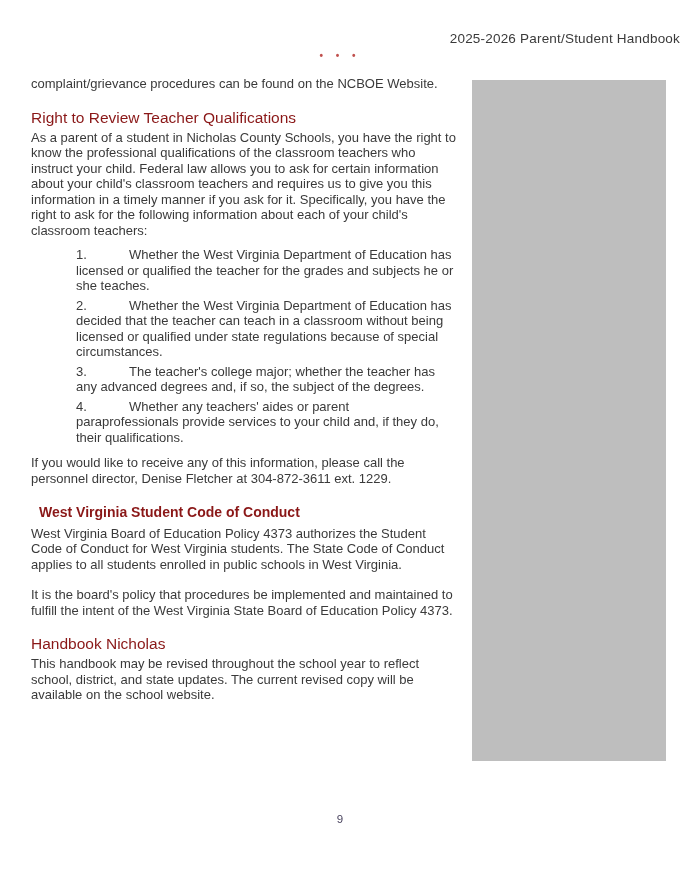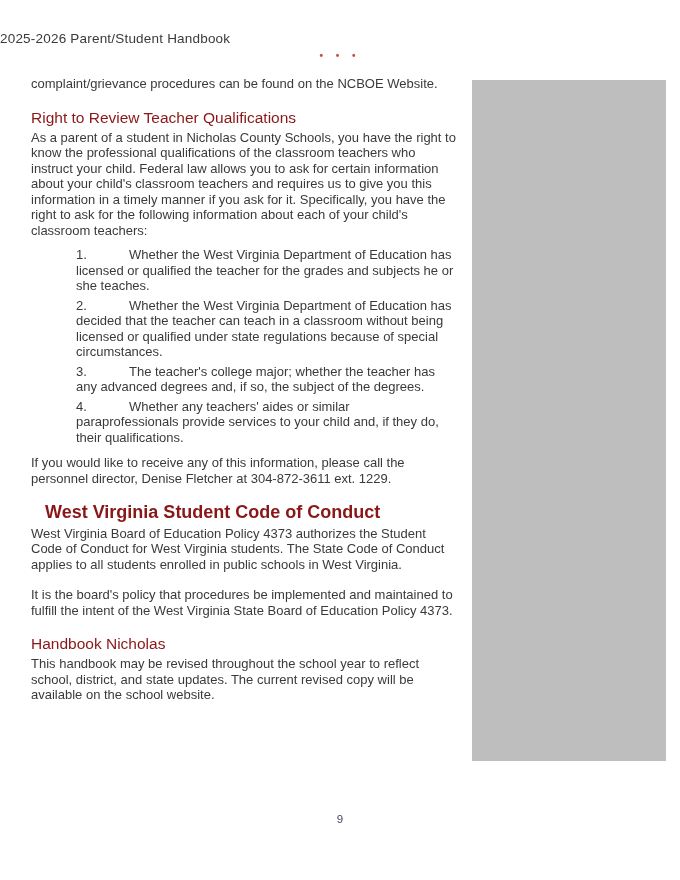--- a/index.html
+++ b/index.html
@@ -7,21 +7,21 @@
     position:relative;
     width:680px; height:880px;
     margin:0 auto;
     background:#ffffff;
     font-family:"Liberation Sans", sans-serif;
     color:#3a3a3a;
     overflow:hidden;
   }
   .doc-header {
     position:absolute; top:31px; left:0; width:100%;
-    text-align:left;
+    text-align:right;
     font-size:13.5px; letter-spacing:0.2px;
     color:#3a3a3a;
   }
   .separator-dots {
     position:absolute; top:50px; left:0; width:100%;
     text-align:center;
     font-size:10px; letter-spacing:5px;
     color:#c0504d;
     font-weight:bold;
   }
@@ -33,22 +33,22 @@
   .para-gap { margin-top:15px !important; }
   .doc-h1 {
     color:#8a1717;
     font-weight:normal;
     font-size:15.5px; line-height:19px;
     margin:16px 0 3px 0;
   }
   .doc-h2 {
     color:#8a1717;
     font-weight:bold;
-    font-size:18px; line-height:19.5px;
-    margin:17px 0 3px 14px;
+    font-size:14px; line-height:19.5px;
+    margin:17px 0 3px 8px;
   }
   .num-list { margin:9px 0 10px 0; padding-left:41px; }
   .num-list .list-item { margin:4px; }
   .num-list .item-num { display:inline-block; width:53px; }
   .gray-box {
     position:absolute;
     left:472px; top:80px;
     width:194px; height:681px;
     background:#bebebe;
   }
@@ -80,21 +80,21 @@
       <p class="list-item">
         <span class="item-num">1.</span><span>Whether the West Virginia Department of Education has licensed or qualified the teacher for the grades and subjects he or she teaches.</span>
       </p>
       <p class="list-item">
         <span class="item-num">2.</span><span>Whether the West Virginia Department of Education has decided that the teacher can teach in a classroom without being licensed or qualified under state regulations because of special circumstances.</span>
       </p>
       <p class="list-item">
         <span class="item-num">3.</span><span>The teacher's college major; whether the teacher has any advanced degrees and, if so, the subject of the degrees.</span>
       </p>
       <p class="list-item">
-        <span class="item-num">4.</span><span>Whether any teachers' aides or similar paraprofessionals provide services to your child and, if they do, their qualifications.</span>
+        <span class="item-num">4.</span><span>Whether any teachers' aides or parent paraprofessionals provide services to your child and, if they do, their qualifications.</span>
       </p>
     </div>
 
     <p>If you would like to receive any of this information, please call the personnel director, Denise Fletcher at 304-872-3611 ext. 1229.</p>
 
     <div class="doc-h2">
       <div>West Virginia Student Code of Conduct</div>
     </div>
     <p>West Virginia Board of Education Policy 4373 authorizes the Student Code of Conduct for West Virginia students. The State Code of Conduct applies to all students enrolled in public schools in West Virginia.</p>
     <p class="para-gap">It is the board's policy that procedures be implemented and maintained to fulfill the intent of the West Virginia State Board of Education Policy 4373.</p>

